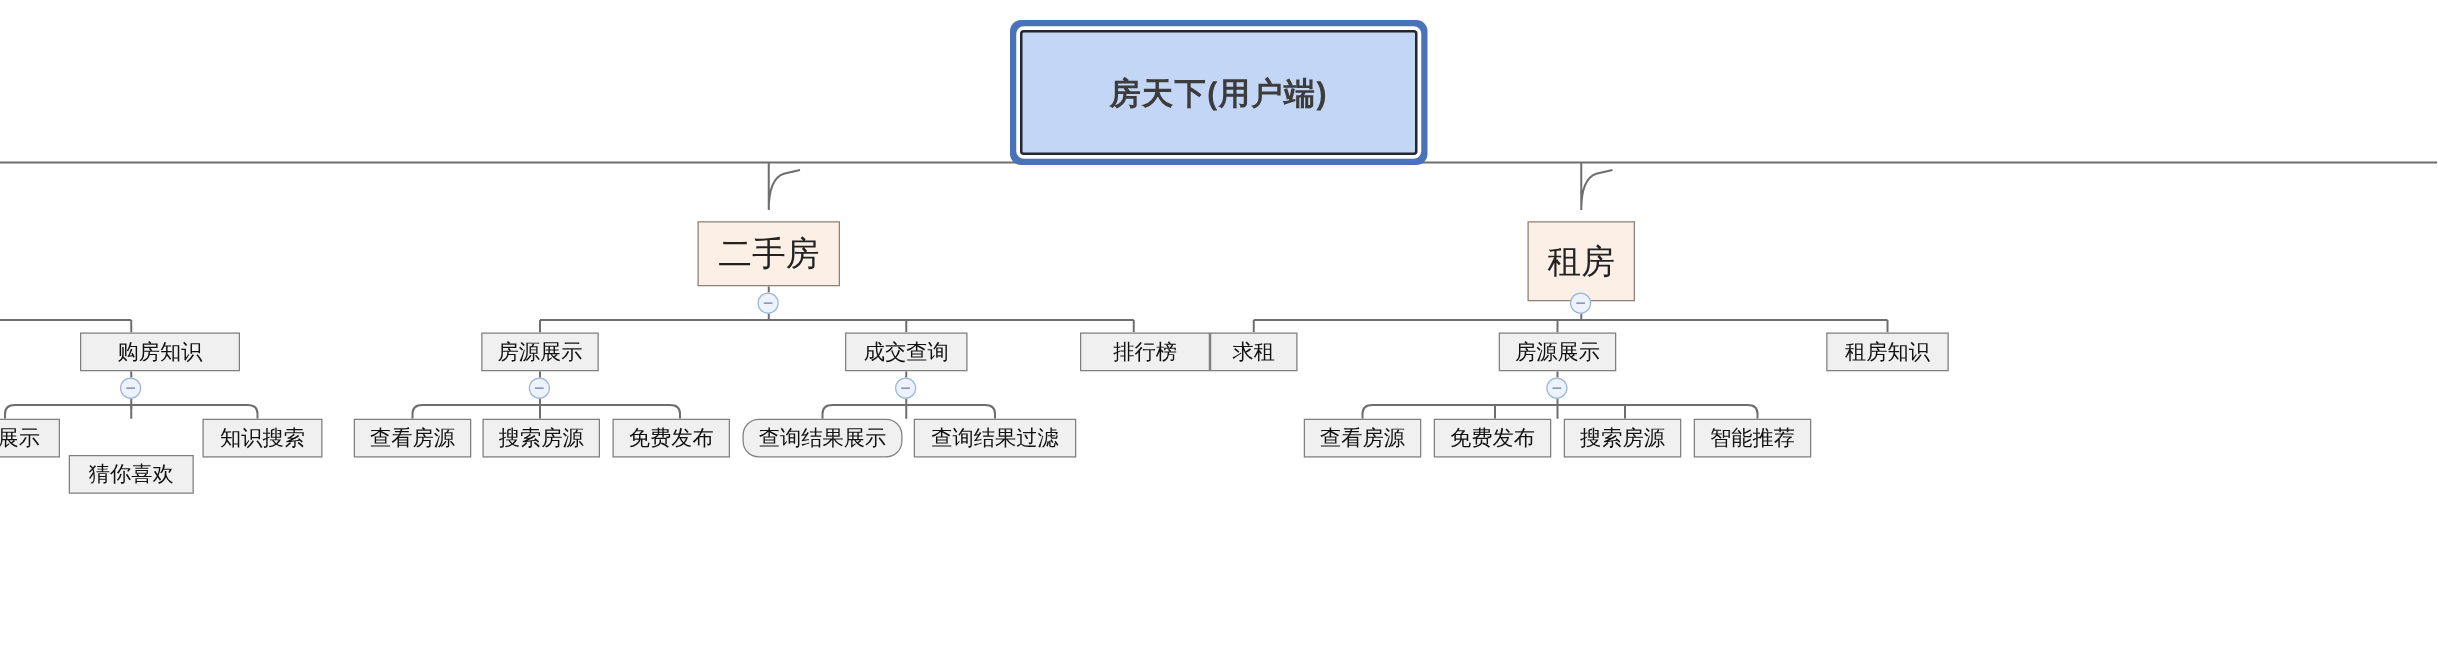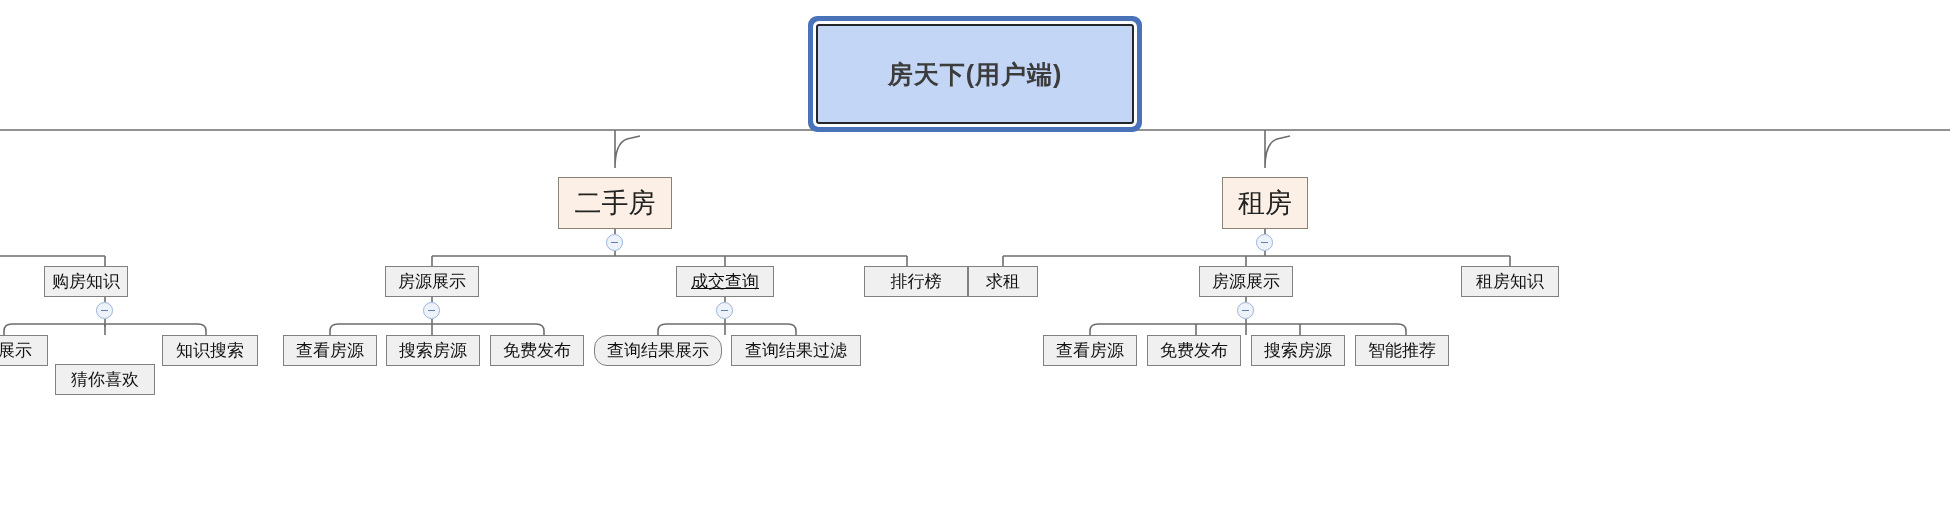--- a/index.html
+++ b/index.html
@@ -149,36 +149,36 @@
     </g>
   </svg>
 
   <div class="node root" style="left:816px; top:24px; width:318px; height:100px;">房天下(用户端)</div>
 
   <div class="node branch" style="left:558px; top:177px; width:114px; height:52px;">二手房</div>
   <div class="toggle" style="left:606px; top:234px;">
     <span class="bar"></span>
   </div>
 
-  <div class="node branch" style="left:1222px; top:177px; width:86px; height:52px;">租房</div>
+  <div class="node branch" style="left:1222px; top:177px; width:86px; height:64px;">租房</div>
   <div class="toggle" style="left:1256px; top:234px;">
     <span class="bar"></span>
   </div>
 
-  <div class="node item" style="left:44px; top:266px; width:84px; height:31px;">购房知识</div>
+  <div class="node item" style="left:64px; top:266px; width:128px; height:31px;">购房知识</div>
   <div class="toggle" style="left:96px; top:302px;">
     <span class="bar"></span>
   </div>
 
   <div class="node item" style="left:385px; top:266px; width:94px; height:31px;">房源展示</div>
   <div class="toggle" style="left:423px; top:302px;">
     <span class="bar"></span>
   </div>
 
-  <div class="node item" style="left:676px; top:266px; width:98px; height:31px;text-decoration:underline;">成交查询</div>
+  <div class="node item" style="left:676px; top:266px; width:98px; height:31px;">成交查询</div>
   <div class="toggle" style="left:716px; top:302px;">
     <span class="bar"></span>
   </div>
 
   <div class="node item" style="left:864px; top:266px; width:104px; height:31px;">排行榜</div>
 
   <div class="node item" style="left:968px; top:266px; width:70px; height:31px;">求租</div>
 
   <div class="node item" style="left:1199px; top:266px; width:94px; height:31px;">房源展示</div>
   <div class="toggle" style="left:1237px; top:302px;">

